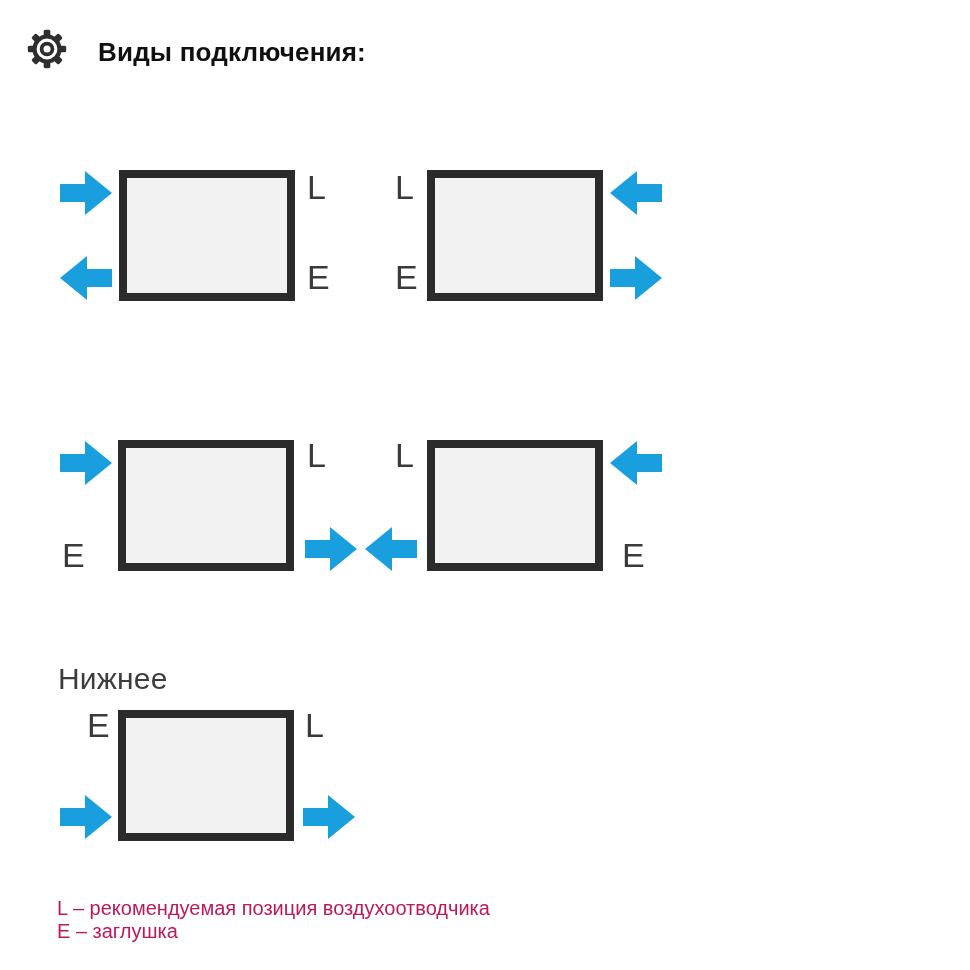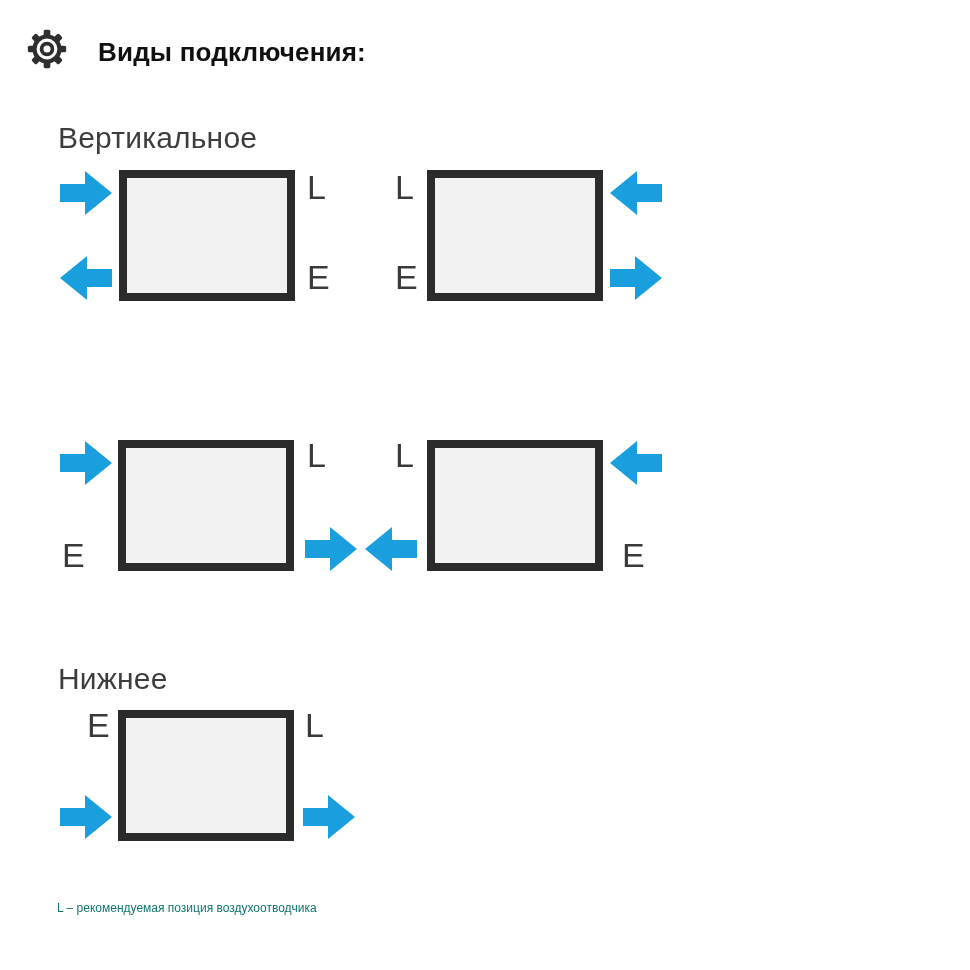--- a/index.html
+++ b/index.html
@@ -9,21 +9,21 @@
   .gear svg{display:block;width:100%;height:100%;}
   .page-title{position:absolute;left:98px;top:37px;margin:0;font-size:26px;font-weight:700;
         color:#101010;letter-spacing:0.2px;}
   .stitle{position:absolute;margin:0;font-size:30px;font-weight:300;color:#3d3d3d;
         line-height:32px;letter-spacing:0.2px;}
   .box{position:absolute;width:160px;height:115px;border:8px solid #2b2b2b;background:#f2f2f2;}
   .arrow{position:absolute;width:52px;height:44px;}
   .arrow svg{display:block;width:100%;height:100%;}
   .arrow.left svg{transform:scaleX(-1);}
   .plabel{position:absolute;font-size:34px;font-weight:300;color:#3a3a3a;line-height:34px;}
-  .legend{position:absolute;left:57px;top:897px;font-size:12px;color:#0f766e;line-height:23px;}
+  .legend{position:absolute;left:57px;top:897px;font-size:20px;color:#be185d;line-height:23px;}
   .legend div{white-space:nowrap;}
 </style>
 </head>
 <body>
 
 <div class="page">
 
   <span class="gear">
     <svg viewBox="0 0 48 48" aria-hidden="true">
       <g fill="#2e2e2e">
@@ -35,21 +35,20 @@
         <rect x="20" y="37" width="8" height="10" rx="2" transform="rotate(90 24 24)"></rect>
         <rect x="20" y="1" width="8" height="10" rx="2" transform="rotate(135 24 24)"></rect>
         <rect x="20" y="37" width="8" height="10" rx="2" transform="rotate(135 24 24)"></rect>
       </g>
       <circle cx="24" cy="24" r="15" fill="#ffffff" stroke="#2e2e2e" stroke-width="5"></circle>
       <circle cx="24" cy="24" r="6.5" fill="#ffffff" stroke="#2e2e2e" stroke-width="4.5"></circle>
     </svg>
   </span>
   <h1 class="page-title">Виды подключения:</h1>
 
-  <h2 class="stitle" style="left:58px;top:122px;">Вертикальное</h2>
 
   <span class="arrow" style="left:60px;top:171px;">
     <svg viewBox="0 0 52 44">
         <polygon fill="#1A9FDE" points="0,13 25,13 25,0 52,22 25,44 25,31 0,31"></polygon>
       </svg>
   </span>
   <div class="box" style="left:119px;top:170px;"></div>
   <span class="arrow left" style="left:60px;top:256px;">
     <svg viewBox="0 0 52 44">
         <polygon fill="#1A9FDE" points="0,13 25,13 25,0 52,22 25,44 25,31 0,31"></polygon>
@@ -112,15 +111,16 @@
       </svg>
   </span>
   <span class="arrow" style="left:303px;top:795px;">
     <svg viewBox="0 0 52 44">
         <polygon fill="#1A9FDE" points="0,13 25,13 25,0 52,22 25,44 25,31 0,31"></polygon>
       </svg>
   </span>
 
   <div class="legend">
     <div>L – рекомендуемая позиция воздухоотводчика</div>
+    <div>E – заглушка</div>
   </div>
 
 </div>
 
 </body></html>

